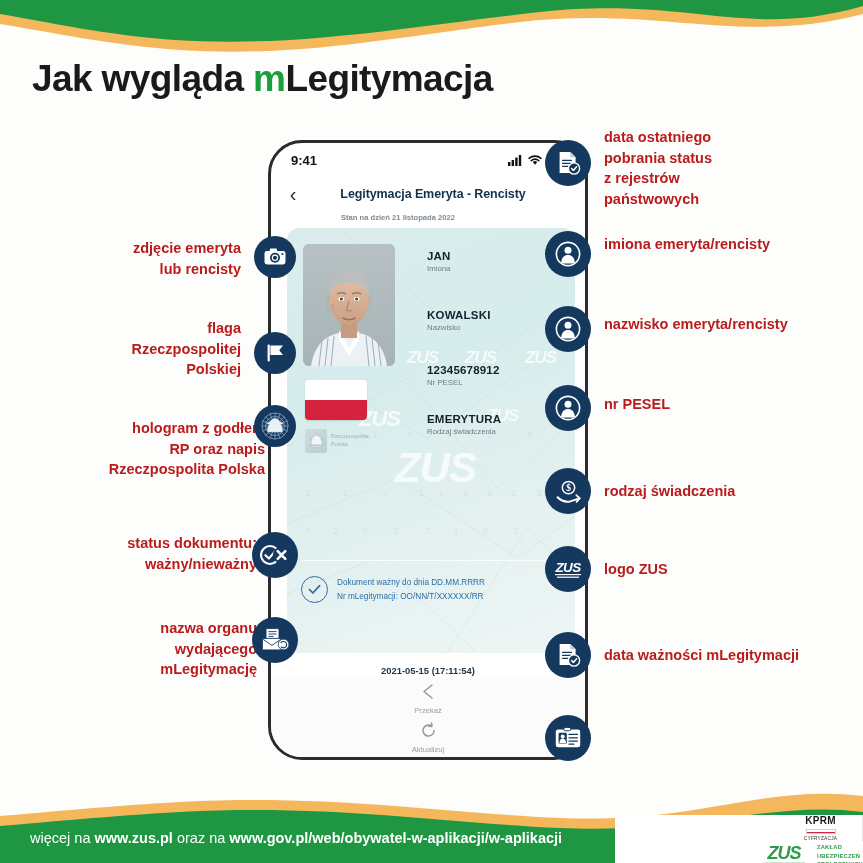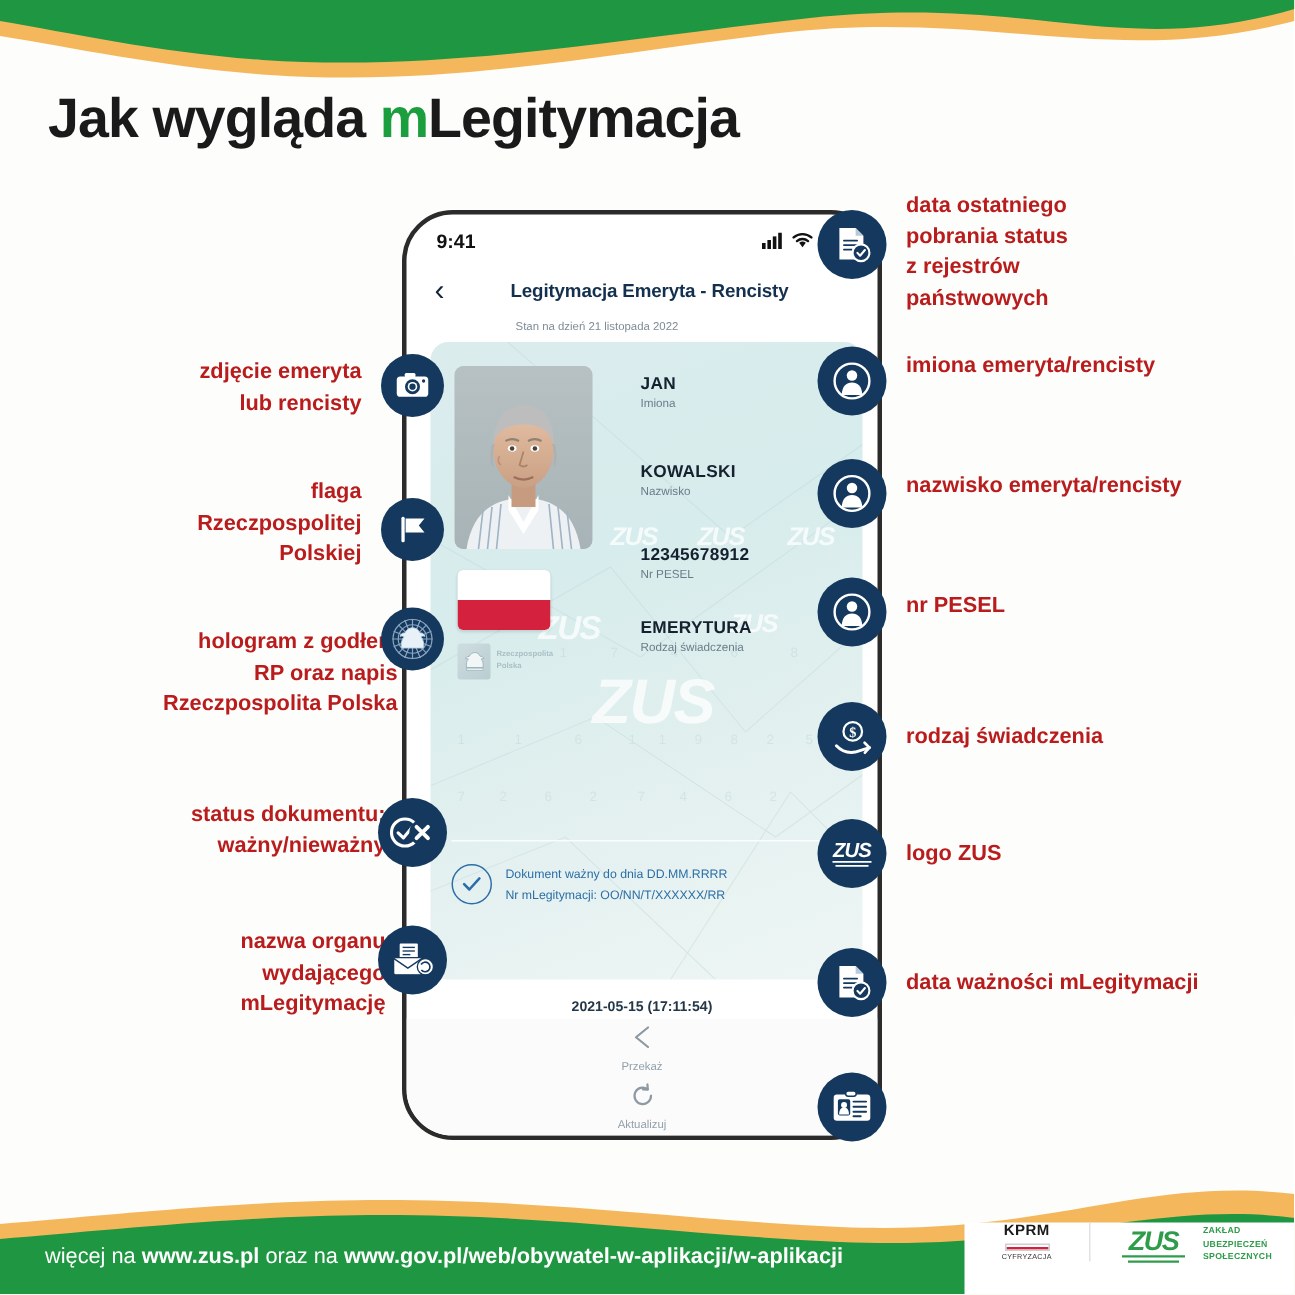--- a/index.html
+++ b/index.html
@@ -55,21 +55,21 @@
     width: 28px; margin-left: 8px; display: flex; justify-content: center;
     font-size: 20px; color: #12243a; font-weight: 300;
   }
   .appbar-title {
     flex: 1; text-align: center; font-size: 12.5px; font-weight: bold;
     color: #14304f; margin-right: 26px; letter-spacing: -0.1px;
   }
   .stan-line {
     position: absolute; top: 70px; left: 0; right: 0;
     text-align: center; font-size: 7.6px; color: #7d8b96;
-    padding-right: 60px; font-weight: normal;
+    padding-right: 60px; font-weight: bold;
   }
 
   
   .card {
     position: absolute; top: 85px; left: 16px;
     width: 288px; height: 425px;
     border-radius: 12px;
     background: linear-gradient(160deg,#dbeced 0%,#d7ecec 35%,#e2f0ef 65%,#eef6f5 100%);
     overflow: hidden;
   }
@@ -156,22 +156,22 @@
   .clabel.right { text-align: left; }
   .clabel.left { text-align: right; }
 
   
   .footer-text {
     position: absolute; left: 30px; bottom: 17px;
     font-size: 14.5px; color: #ffffff; white-space: nowrap;
   }
   .footer-text b { font-weight: bold; }
   .footer-logos {
-    position: absolute; right: 0; bottom: 0; width: 220px; height: 48px;
-    background: #ffffff; display: flex; align-items: flex-start; z-index: 4;
+    position: absolute; right: 0; bottom: 0; width: 248px; height: 48px;
+    background: #ffffff; display: flex; align-items: flex-end; z-index: 4; flex-direction: column;
   }
   .kprm { width: 84px; text-align: center; border-right: 1px solid #e2e2e2; }
   .kprm .k1 { font-size: 10px; font-weight: bold; color: #1a1a1a; letter-spacing: .3px; }
   .kprm .kbar { width: 30px; height: 5px; margin: 3px auto 2px;
                 background: linear-gradient(#ffffff 0 50%, #d4213d 50% 100%);
                 border: .5px solid #cfcfcf; }
   .kprm .k2 { font-size: 4.8px; color: #333; letter-spacing: .2px; }
   .zuslogo { display: flex; align-items: center; gap: 7px; padding-left: 16px; }
   .zustxt { font-size: 5.8px; line-height: 1.55; color: #2e9c4a; font-weight: bold;
             letter-spacing: .2px; }

